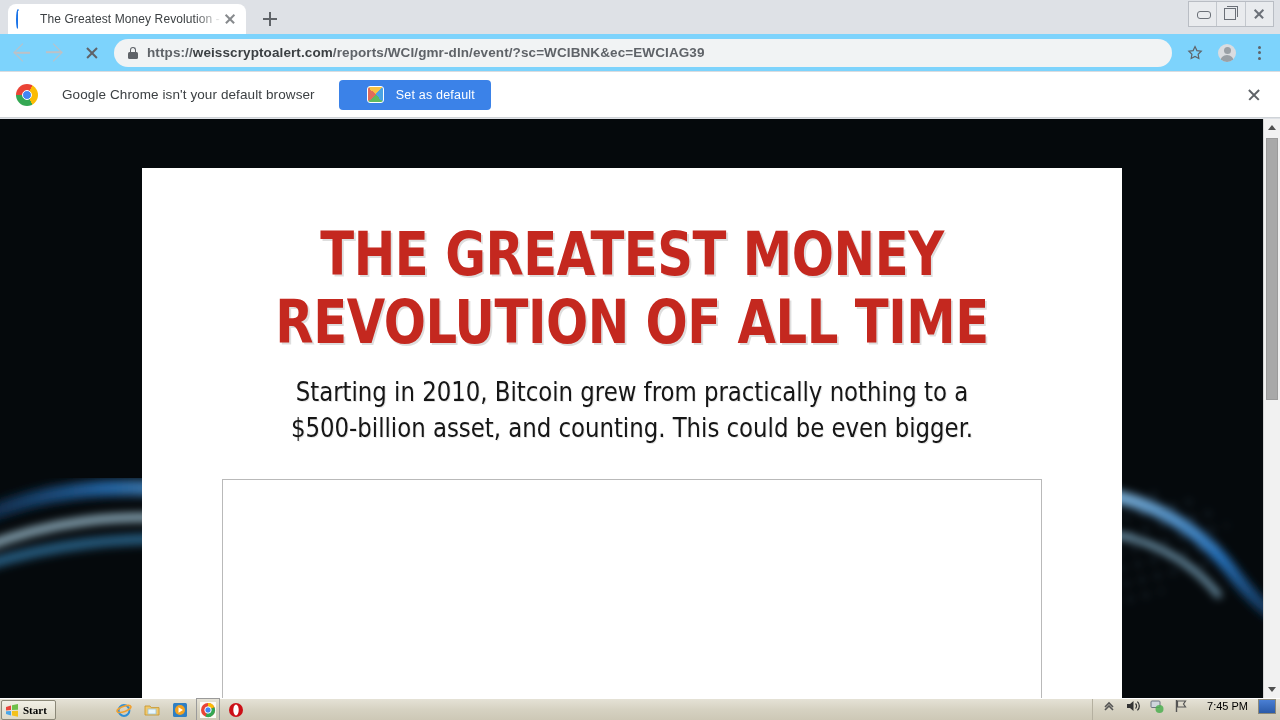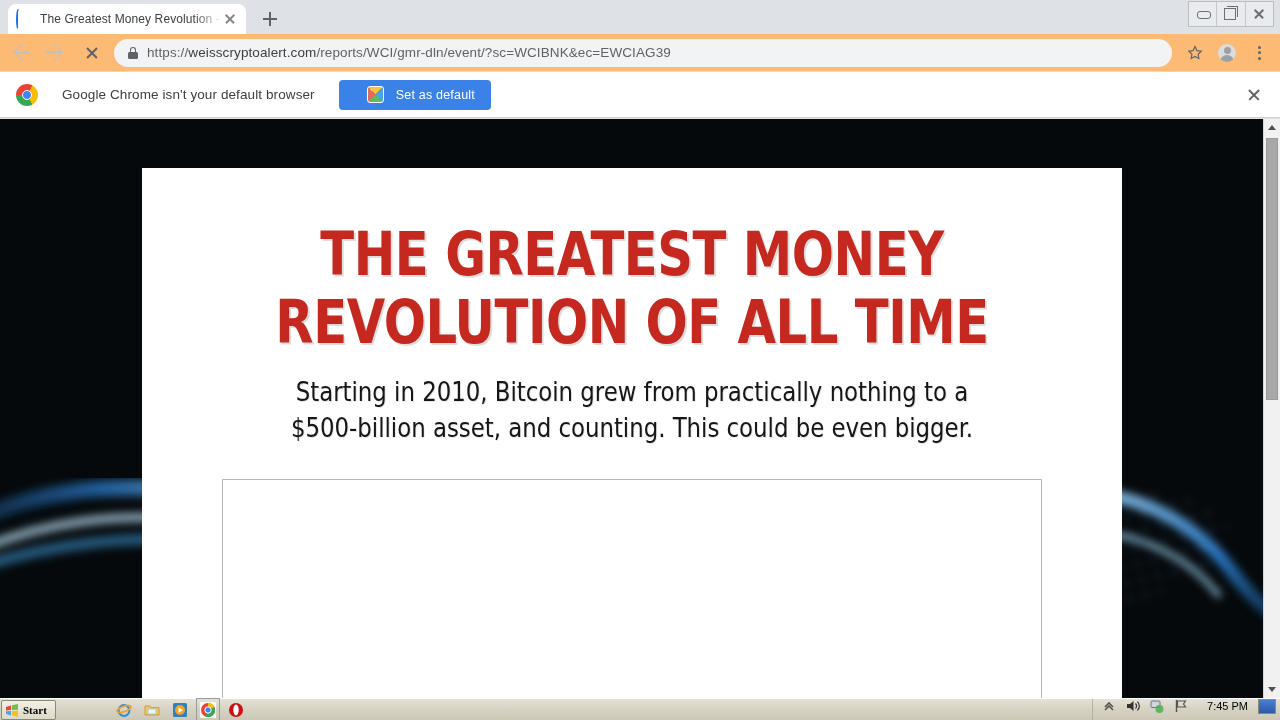--- a/index.html
+++ b/index.html
@@ -58,22 +58,22 @@
     width:10px; height:10px; border:1.4px solid #6b7078; }
   .wb-max:after { content:""; position:absolute; left:50%; top:50%; margin-left:-4px; margin-top:-8px;
     width:10px; height:10px; border:1.4px solid #6b7078; border-bottom:none; border-left:none; }
   .wb-close:before, .wb-close:after {
     content:""; position:absolute; left:50%; top:50%; margin-left:-6px; margin-top:-1px;
     width:12px; height:1.6px; background:#6b7078; }
   .wb-close:before { transform:rotate(45deg); }
   .wb-close:after  { transform:rotate(-45deg); }
 
   
-  .toolbar { position:absolute; left:0; top:34px; width:1280px; height:38px; background:#fdba74;
-             border-bottom:1px solid #dadce0; display:flex; align-items:center; }
+  .toolbar { position:absolute; left:0; top:34px; width:1280px; height:38px; background:#7dd3fc;
+             border-bottom:1px solid #dadce0; display:flex; align-items:center;font-weight:bold; }
   .navbtn { width:32px; height:32px; margin-left:4px; position:relative; flex:0 0 32px; }
   .arrow-l, .arrow-r { position:absolute; left:50%; top:50%; width:13px; height:13px;
       border-left:1.7px solid #bdc1c6; border-bottom:1.7px solid #bdc1c6; }
   .arrow-l { margin-left:-4px; margin-top:-6.5px; transform:rotate(45deg); }
   .arrow-l:after { content:""; position:absolute; left:-1px; top:11.5px; width:16px; height:1.7px;
       background:#bdc1c6; transform:rotate(-45deg); transform-origin:0 0; }
   .arrow-r { margin-left:-9px; margin-top:-6.5px; transform:rotate(-135deg); }
   .arrow-r:after { content:""; position:absolute; left:-1px; top:11.5px; width:16px; height:1.7px;
       background:#bdc1c6; transform:rotate(-45deg); transform-origin:0 0; }
   .stopx { position:absolute; left:50%; top:50%; margin-left:-7px; margin-top:-7px; width:14px; height:14px; }

